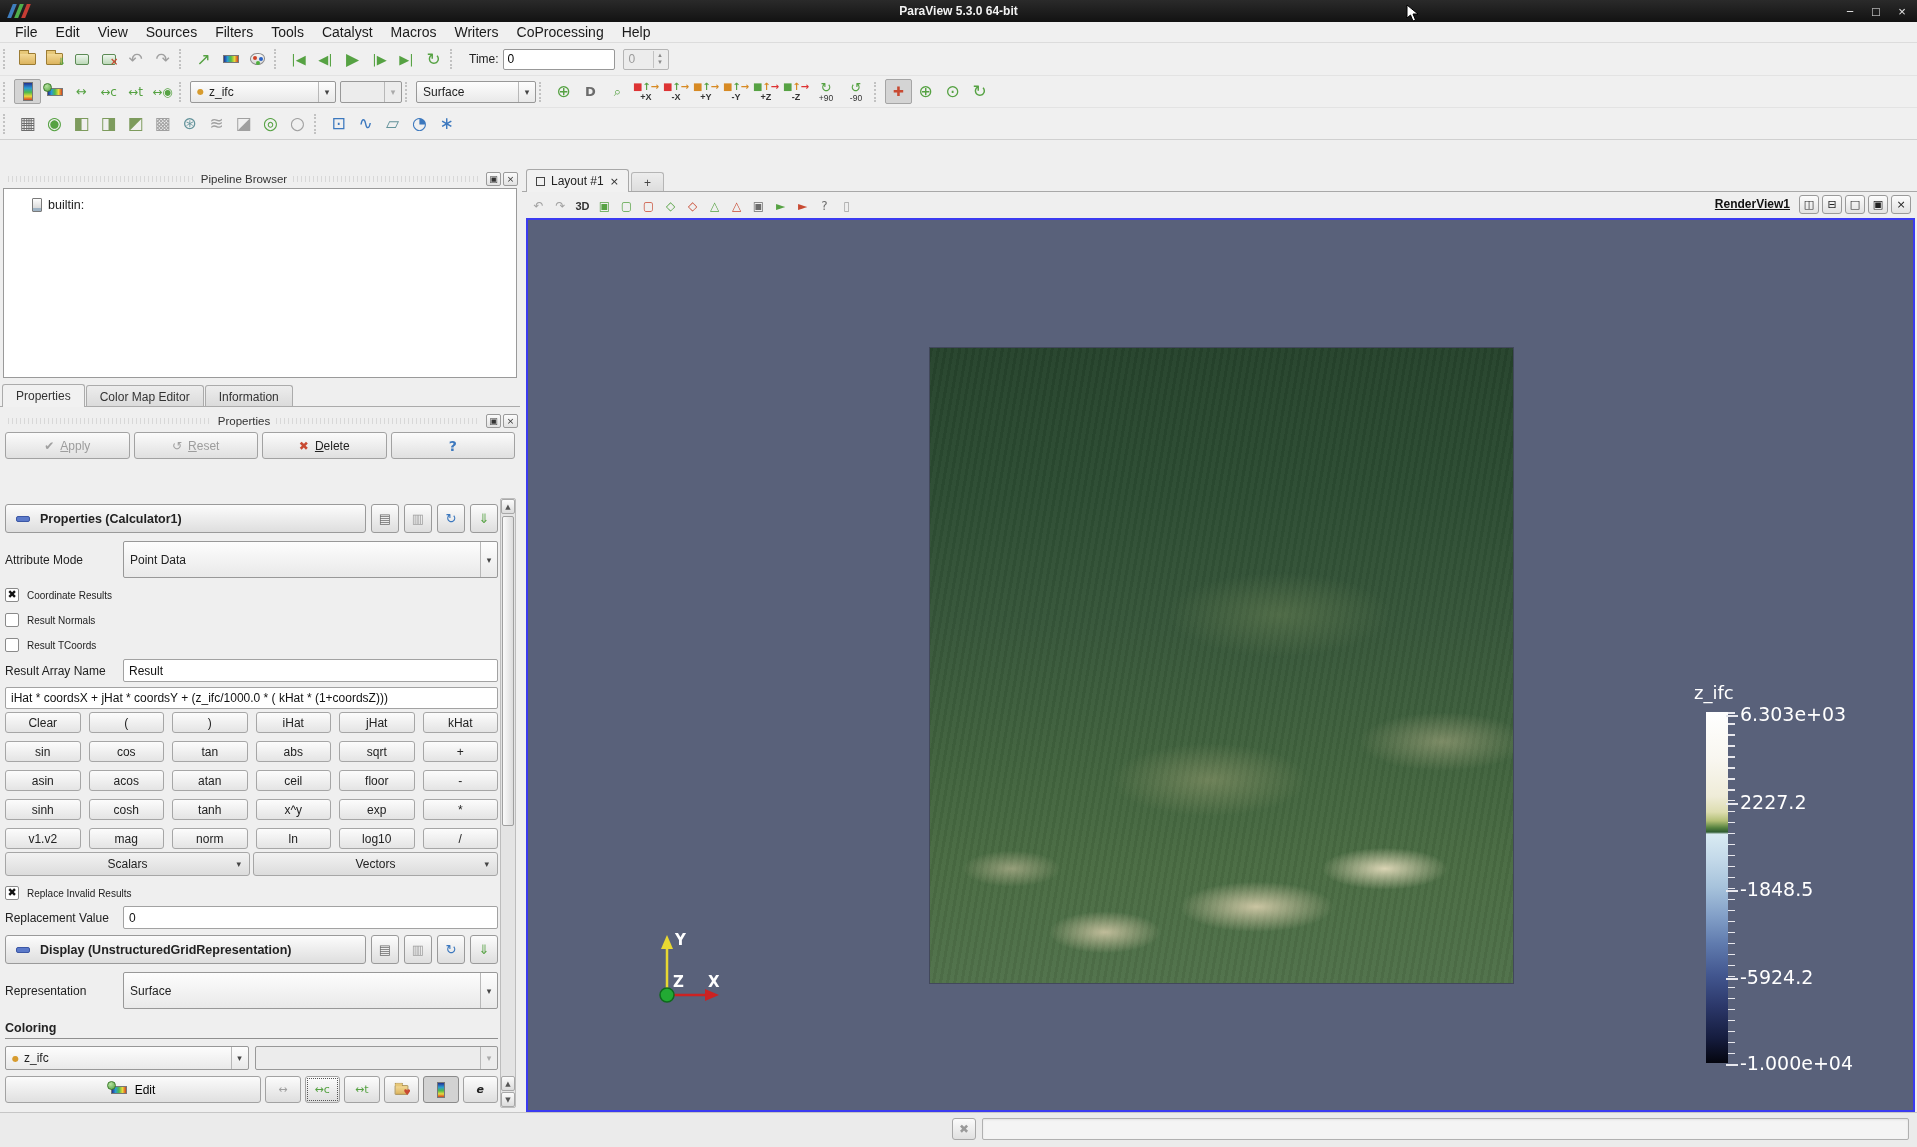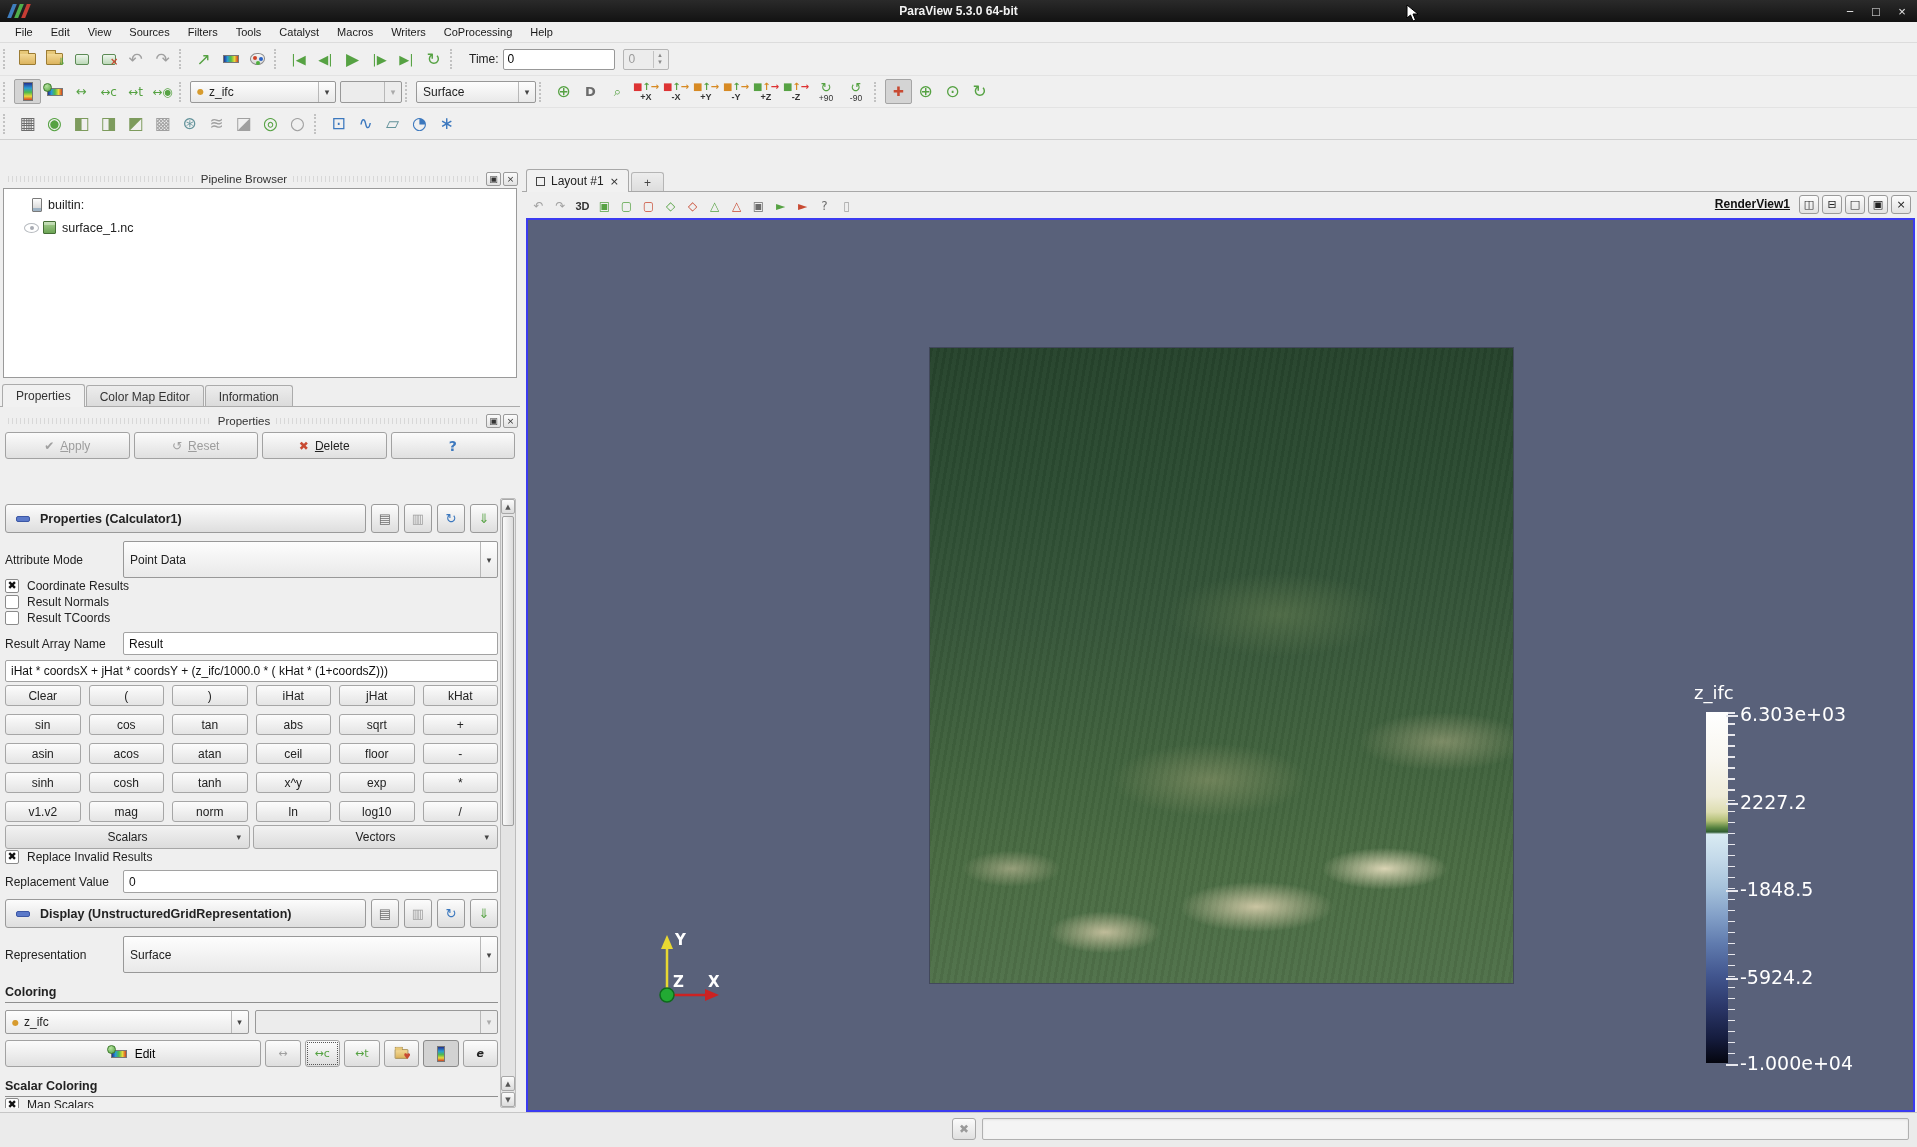--- a/index.html
+++ b/index.html
@@ -14,21 +14,21 @@
   .pvlogo i { position:absolute; top:0; width:4px; height:14px; transform:skewX(-22deg); }
   .pvlogo i:nth-child(1){ left:2px; background:#3f7dbd; }
   .pvlogo i:nth-child(2){ left:9px; background:#4fae4c; }
   .pvlogo i:nth-child(3){ left:16px; background:#c63d34; }
   .winctl { position:absolute; right:8px; top:0; height:22px; display:flex; gap:12px; align-items:center; }
   .winctl span { color:#e8e8e8; font-size:13px; width:14px; text-align:center; cursor:default; }
   .cursor-arrow { position:absolute; left:1406px; top:4px; }
 
   
   .menubar { position:absolute; left:0; top:22px; right:0; height:21px; background:#f0f0f0; border-bottom:1px solid #dcdcdc; display:flex; align-items:center; padding-left:6px; }
-  .menu-item { padding:2px 9px; font-size:11px; color:#1a1a1a; }
+  .menu-item { padding:2px 9px; font-size:14px; color:#1a1a1a; }
 
   
   .tbrow { position:absolute; left:0; right:0; background:#f0f0f0; display:flex; align-items:center; }
   .tb1 { top:43px; height:33px; border-bottom:1px solid #e3e3e3; }
   .tb2 { top:76px; height:32px; border-bottom:1px solid #e3e3e3; }
   .tb3 { top:108px; height:32px; border-bottom:1px solid #d0d0d0; }
   .handle { width:8px; height:20px; margin:0 3px; border-left:2px dotted #c2c2c2; }
   .tbi { width:27px; height:25px; border:0; background:transparent; display:flex; align-items:center; justify-content:center; font-family:"DejaVu Sans",sans-serif; font-size:15px; line-height:1; padding:0; }
   .tbi.active { background:#d4d4d4; border:1px solid #a5a5a5; border-radius:2px; }
   .green{color:#56a243} .gray{color:#a0a0a0} .dgray{color:#6c6c6c} .red{color:#c84a32}
@@ -96,21 +96,21 @@
   
   .props-scroll { position:absolute; left:5px; right:22px; top:358px; bottom:4px; overflow:hidden; }
   .sec-row { display:flex; gap:5px; margin-top:6px; height:29px; }
   .sec-hdr { flex:1; border:1px solid #9a9a9a; border-radius:3px; background:linear-gradient(#fcfcfc,#dedede); display:flex; align-items:center; padding-left:10px; font-weight:bold; font-size:12.5px; gap:10px; }
   .sec-hdr .minus { width:14px; height:6px; background:#5b79c9; border:1px solid #3c57a5; border-radius:2px; flex:none; }
   .sq { width:28px; border:1px solid #9a9a9a; border-radius:3px; background:linear-gradient(#fcfcfc,#dedede); display:flex; align-items:center; justify-content:center; font-family:"DejaVu Sans",sans-serif; font-size:13px; }
   .frow { display:flex; align-items:center; margin-top:8px; }
   .flabel { width:118px; font-size:12px; flex:none; }
   .fcombo { flex:1; height:37px; }
   .finput { flex:1; height:23px; border:1px solid #a2a2a2; border-radius:2px; background:#fff; padding:0 5px; font-size:12px; font-family:"Liberation Sans",sans-serif; color:#111; }
-  .cb-row { display:flex; align-items:center; gap:8px; height:16px; font-size:12px; }
+  .cb-row { display:flex; align-items:center; gap:8px; margin-top:9px; height:16px; font-size:10px; }
   .cb { width:14px; height:14px; border:1px solid #8a8a8a; border-radius:2px; background:#fff; position:relative; flex:none; }
   .cb.checked::after { content:"✖"; position:absolute; left:0; right:0; top:-1px; text-align:center; font-size:11px; color:#111; font-family:"DejaVu Sans",sans-serif; }
   .expr-input { width:100%; height:22px; border:1px solid #a2a2a2; border-radius:2px; background:#fff; padding:0 5px; font-size:12px; font-family:"Liberation Sans",sans-serif; margin-top:5px; color:#111; }
   .calc-grid { display:grid; grid-template-columns:repeat(6,1fr); gap:8px; margin-top:3px; }
   .calc-btn { height:21px; border:1px solid #a6a6a6; border-radius:3px; background:linear-gradient(#fcfcfc,#e4e4e4); font-size:12px; display:flex; align-items:center; justify-content:center; color:#222; }
   .sv-row { display:flex; gap:3px; margin-top:3px; }
   .sv-combo { flex:1; height:24px; border:1px solid #a6a6a6; border-radius:3px; background:linear-gradient(#f2f2f2,#dcdcdc); display:flex; align-items:center; justify-content:center; font-size:12px; position:relative; }
   .sv-combo .arr { position:absolute; right:8px; font-size:9px; color:#444; font-family:"DejaVu Sans",sans-serif; }
   .subhead { margin-top:12px; font-weight:bold; font-size:12.5px; border-bottom:1px solid #8f8f8f; padding-bottom:3px; }
   .col-combos { display:flex; gap:6px; margin-top:7px; }
@@ -360,25 +360,20 @@
         <span class="dock-btn">▣</span>
         <span class="dock-btn">×</span>
       </div>
     </div>
 
     <div class="pipeline-list">
       <div class="prow">
         <span class="eye hidden-slot"></span>
         <span class="srv"></span>
         <span>builtin:</span>
-      </div>
-      <div class="prow" style="padding-left:14px">
-        <span class="eye dim"></span>
-        <span class="cube"></span>
-        <span>surface_1.nc</span>
       </div>
     </div>
 
     <div class="ptabs">
       <span class="ptab active">Properties</span>
       <span class="ptab">Color Map Editor</span>
       <span class="ptab">Information</span>
     </div>
     <div class="tabline"></div>
 

